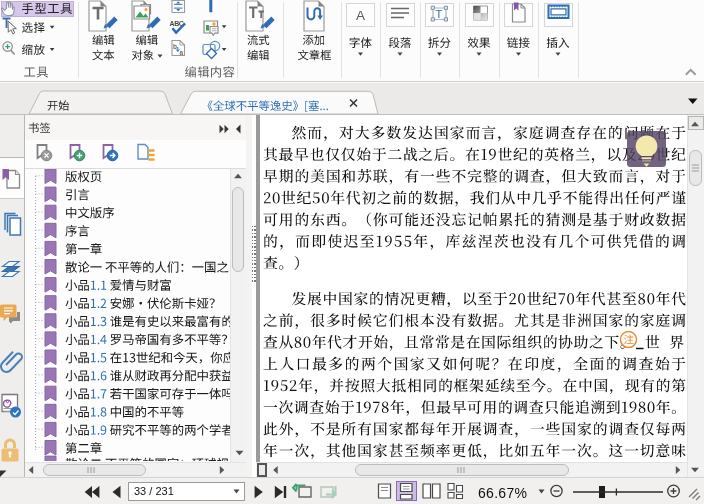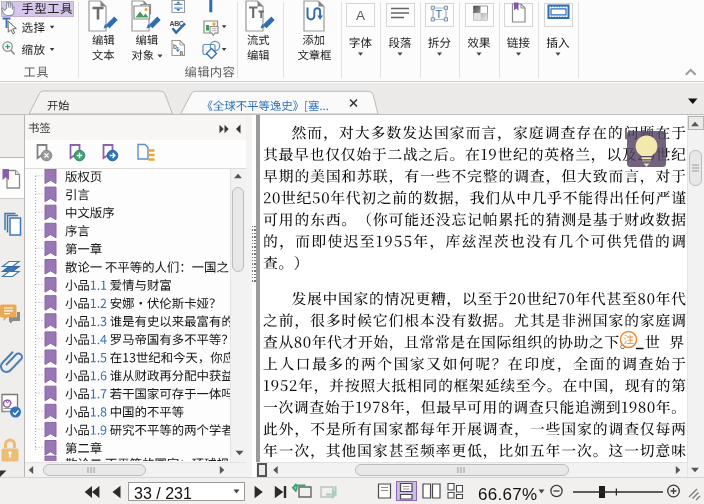--- a/index.html
+++ b/index.html
@@ -1352,14 +1352,14 @@
       <path d="M458 467 v6 M461 467 v6 M464 467 v6" fill="none" stroke="#9a9a9a" stroke-width="1"></path>
       <circle cx="628.5" cy="339.5" r="8" fill="none" stroke="#e8862d" stroke-width="1.4"></circle>
       <path d="M636 348.5 h7.5" fill="none" stroke="#111" stroke-width="1.5"></path>
       <rect x="627" y="131" width="39" height="36" rx="3.5" fill="#574566" fill-opacity="0.84"></rect>
       <circle cx="646.5" cy="146.2" r="10.8" fill="#f3e9ad"></circle>
       <path d="M640.6 152.5 h11.8 l-1.7 8.7 h-8.4z" fill="#f3e9ad"></path>
       <path d="M640.8 156.6 h11.4 M641.4 159.8 h10.2" fill="none" stroke="#574566" stroke-width="1.2"></path>
       <path d="M643.6 163.4 h5.8 l-2.9 3.4z" fill="#f3e9ad"></path>
       <path d="M157.5 54.5 l5 0 -2.5 3.2z" fill="#444"></path>
     </svg>
-    <div class="abs" style="left:134px;top:485px;font-size:16px;color:#111">33 / 231</div>
-    <div class="abs" style="left:478px;top:484.5px;font-size:17px;color:#111;letter-spacing:0.3px">66.67%</div>
+    <div class="abs" style="left:134px;top:485px;font-size:11px;color:#111">33 / 231</div>
+    <div class="abs" style="left:478px;top:484.5px;font-size:14px;color:#111;letter-spacing:0.3px">66.67%</div>
   </div>
 </body></html>

